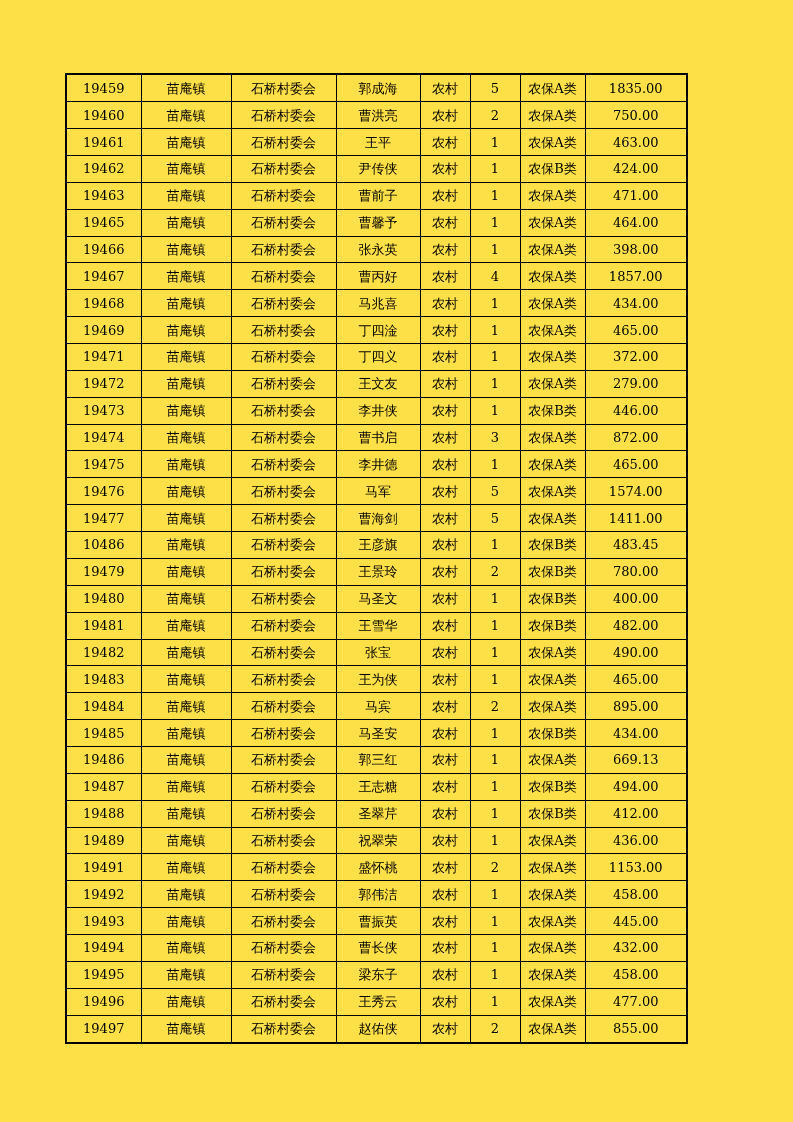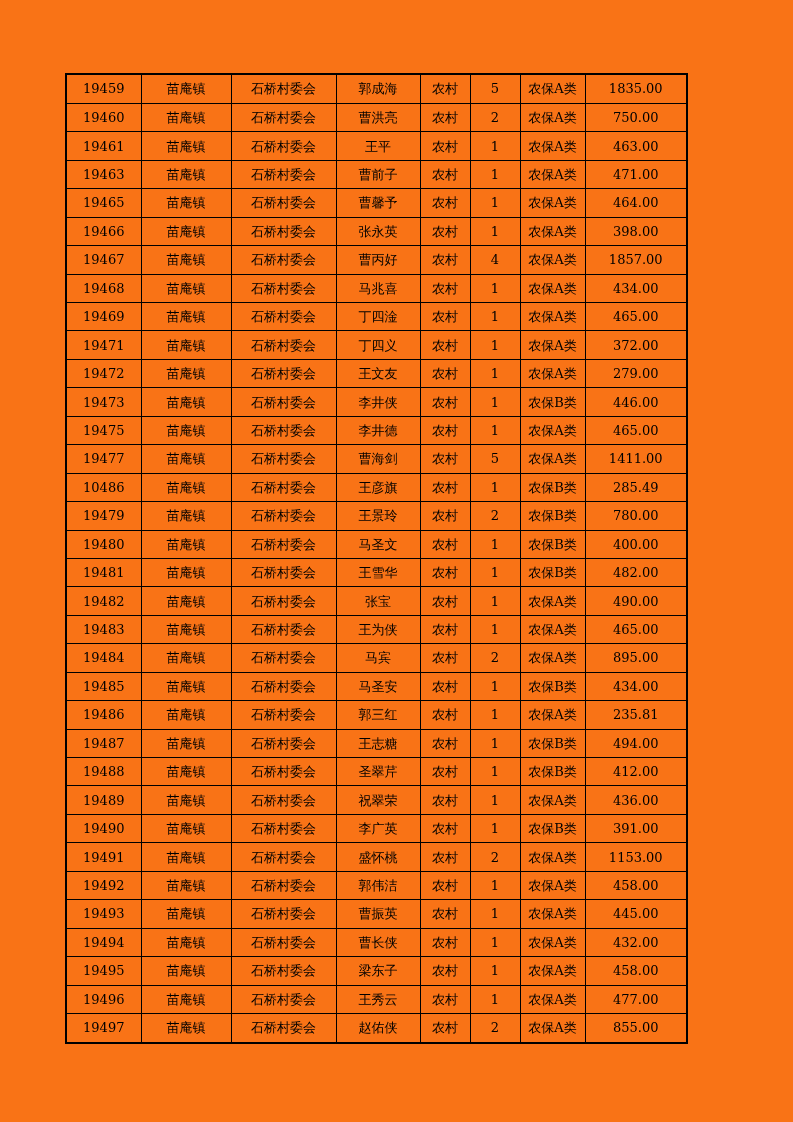--- a/index.html
+++ b/index.html
@@ -4,21 +4,21 @@
 <style>
   html, body {
     margin: 0;
     padding: 0;
     background: #ffffff;
   }
   .page {
     position: relative;
     width: 793px;
     height: 1122px;
-    background: #f97316;
+    background: #fde047;
     font-family: "DejaVu Serif", "Liberation Serif", serif;
     color: #000000;
     overflow: hidden;
   }
   table.data-table {
     position: absolute;
     left: 65px;
     top: 73px;
     width: 621px;
     height: 971px;
@@ -77,20 +77,30 @@
           <td>19461</td>
           <td>苗庵镇</td>
           <td>石桥村委会</td>
           <td>王平</td>
           <td>农村</td>
           <td>1</td>
           <td>农保A类</td>
           <td>463.00</td>
         </tr>
         <tr>
+          <td>19462</td>
+          <td>苗庵镇</td>
+          <td>石桥村委会</td>
+          <td>尹传侠</td>
+          <td>农村</td>
+          <td>1</td>
+          <td>农保B类</td>
+          <td>424.00</td>
+        </tr>
+        <tr>
           <td>19463</td>
           <td>苗庵镇</td>
           <td>石桥村委会</td>
           <td>曹前子</td>
           <td>农村</td>
           <td>1</td>
           <td>农保A类</td>
           <td>471.00</td>
         </tr>
         <tr>
@@ -167,48 +177,68 @@
           <td>19473</td>
           <td>苗庵镇</td>
           <td>石桥村委会</td>
           <td>李井侠</td>
           <td>农村</td>
           <td>1</td>
           <td>农保B类</td>
           <td>446.00</td>
         </tr>
         <tr>
+          <td>19474</td>
+          <td>苗庵镇</td>
+          <td>石桥村委会</td>
+          <td>曹书启</td>
+          <td>农村</td>
+          <td>3</td>
+          <td>农保A类</td>
+          <td>872.00</td>
+        </tr>
+        <tr>
           <td>19475</td>
           <td>苗庵镇</td>
           <td>石桥村委会</td>
           <td>李井德</td>
           <td>农村</td>
           <td>1</td>
           <td>农保A类</td>
           <td>465.00</td>
         </tr>
         <tr>
+          <td>19476</td>
+          <td>苗庵镇</td>
+          <td>石桥村委会</td>
+          <td>马军</td>
+          <td>农村</td>
+          <td>5</td>
+          <td>农保A类</td>
+          <td>1574.00</td>
+        </tr>
+        <tr>
           <td>19477</td>
           <td>苗庵镇</td>
           <td>石桥村委会</td>
           <td>曹海剑</td>
           <td>农村</td>
           <td>5</td>
           <td>农保A类</td>
           <td>1411.00</td>
         </tr>
         <tr>
           <td>10486</td>
           <td>苗庵镇</td>
           <td>石桥村委会</td>
           <td>王彦旗</td>
           <td>农村</td>
           <td>1</td>
           <td>农保B类</td>
-          <td>285.49</td>
+          <td>483.45</td>
         </tr>
         <tr>
           <td>19479</td>
           <td>苗庵镇</td>
           <td>石桥村委会</td>
           <td>王景玲</td>
           <td>农村</td>
           <td>2</td>
           <td>农保B类</td>
           <td>780.00</td>
@@ -274,21 +304,21 @@
           <td>434.00</td>
         </tr>
         <tr>
           <td>19486</td>
           <td>苗庵镇</td>
           <td>石桥村委会</td>
           <td>郭三红</td>
           <td>农村</td>
           <td>1</td>
           <td>农保A类</td>
-          <td>235.81</td>
+          <td>669.13</td>
         </tr>
         <tr>
           <td>19487</td>
           <td>苗庵镇</td>
           <td>石桥村委会</td>
           <td>王志糖</td>
           <td>农村</td>
           <td>1</td>
           <td>农保B类</td>
           <td>494.00</td>
@@ -305,30 +335,20 @@
         </tr>
         <tr>
           <td>19489</td>
           <td>苗庵镇</td>
           <td>石桥村委会</td>
           <td>祝翠荣</td>
           <td>农村</td>
           <td>1</td>
           <td>农保A类</td>
           <td>436.00</td>
-        </tr>
-        <tr>
-          <td>19490</td>
-          <td>苗庵镇</td>
-          <td>石桥村委会</td>
-          <td>李广英</td>
-          <td>农村</td>
-          <td>1</td>
-          <td>农保B类</td>
-          <td>391.00</td>
         </tr>
         <tr>
           <td>19491</td>
           <td>苗庵镇</td>
           <td>石桥村委会</td>
           <td>盛怀桃</td>
           <td>农村</td>
           <td>2</td>
           <td>农保A类</td>
           <td>1153.00</td>

